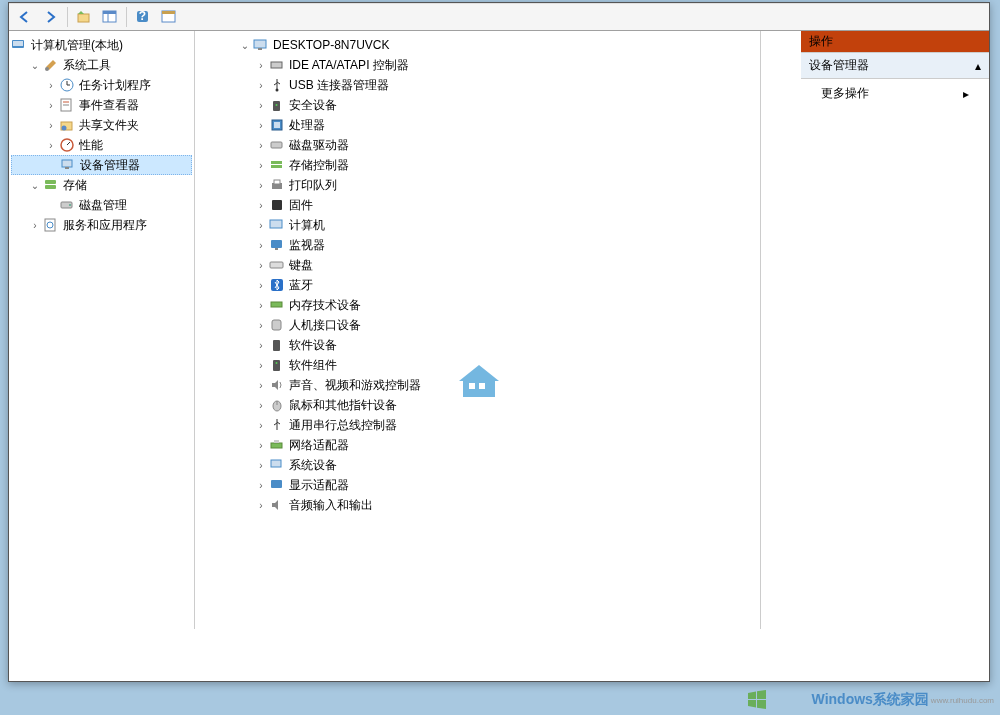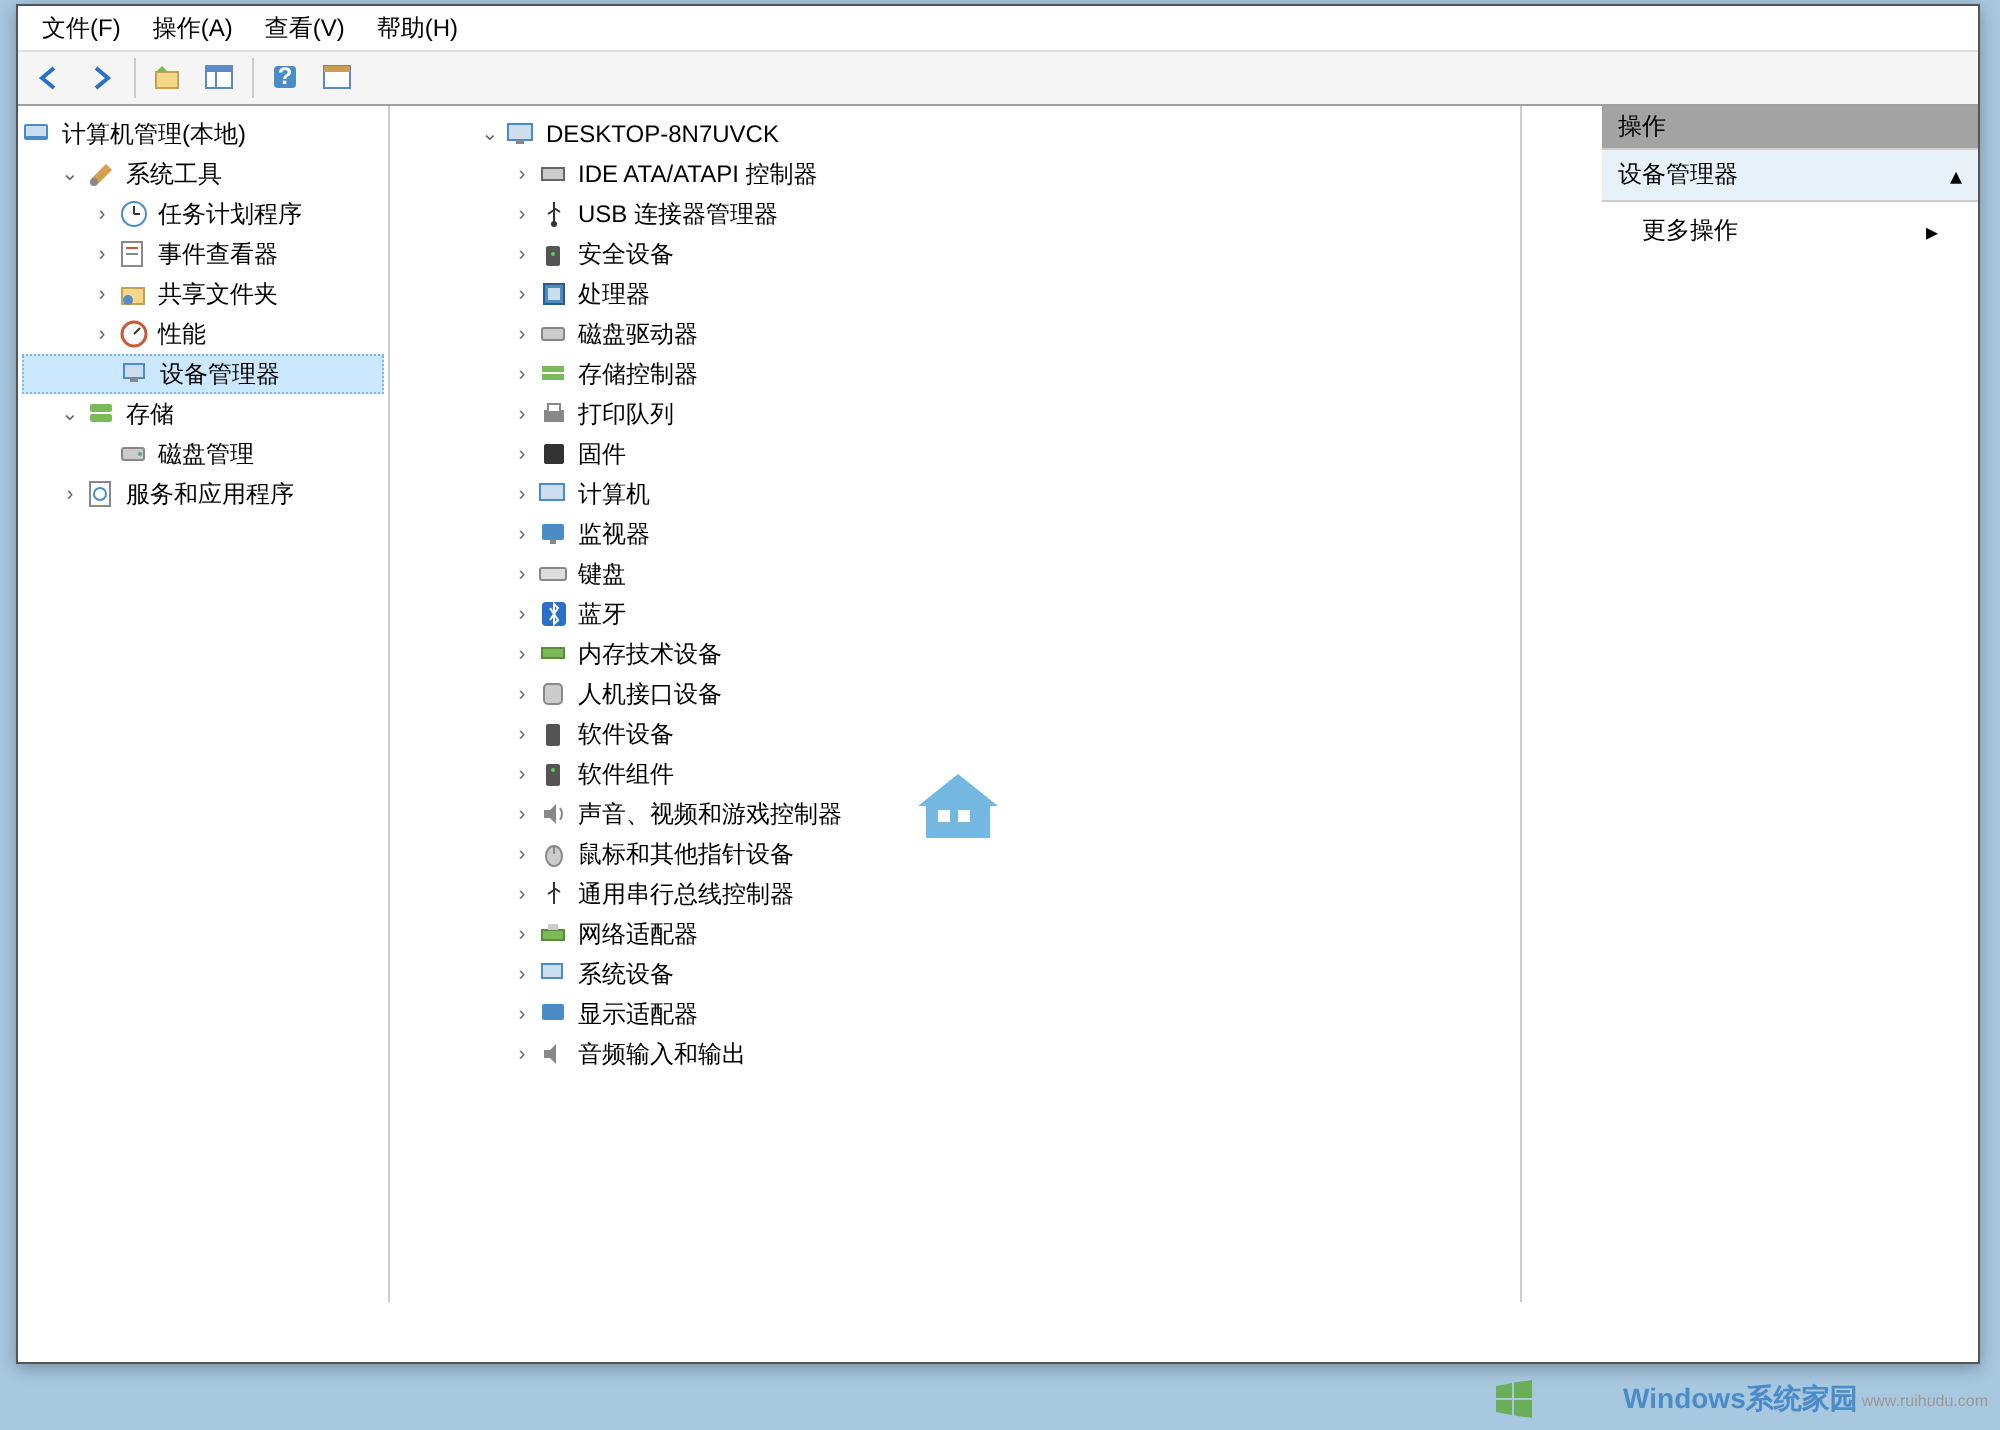--- a/index.html
+++ b/index.html
@@ -27,47 +27,41 @@
     
     .tree-node { display: flex; align-items: center; height: 20px; padding: 0 2px; cursor: pointer; white-space: nowrap; }
     .tree-node.selected { background: #cce8ff; border: 1px dotted #7eb4ea; }
     .tree-expand { width: 16px; height: 16px; display: flex; align-items: center; justify-content: center; font-size: 10px; color: #666; }
     .tree-icon { width: 16px; height: 16px; margin-right: 4px; display: inline-flex; align-items: center; justify-content: center; }
     .tree-label { }
     .indent-0 { padding-left: 0; }
     .indent-1 { padding-left: 16px; }
     .indent-2 { padding-left: 32px; }
     
-    .actions-header { height: 22px; background: #a3a3a3; border-bottom: 1px solid #ccc; display: flex; align-items: center; padding: 0 8px; font-size: 12px; }
+    .actions-header { height: 22px; background: #c2410c; border-bottom: 1px solid #ccc; display: flex; align-items: center; padding: 0 8px; font-size: 12px; }
     .actions-section { background: #e8f0f8; padding: 4px 8px; border-bottom: 1px solid #ccc; display: flex; justify-content: space-between; align-items: center; }
     .actions-item { padding: 6px 20px; cursor: pointer; display: flex; justify-content: space-between; align-items: center; }
     
     .watermark { position: absolute; top: 330px; left: 220px; display: flex; align-items: center; opacity: 0.7; }
     .watermark-text { margin-left: 8px; }
     .watermark-title { font-size: 18px; font-weight: bold; color: #333; }
     .watermark-sub { font-size: 9px; color: #888; letter-spacing: 1px; }
     
     .bottom-logo { position: absolute; bottom: 4px; right: 6px; display: flex; align-items: center; }
     .bottom-logo-text { font-size: 14px; color: #4a8cc7; font-weight: bold; margin-left: 44px; }
     .bottom-logo-sub { font-size: 8px; color: #999; margin-left: 2px; }
     
     svg { display: block; }
   </style>
 </head>
 <body>
 
 <div class="window">
 
 
-  <div class="menubar">
-    <div class="menu-item">文件(F)</div>
-    <div class="menu-item">操作(A)</div>
-    <div class="menu-item">查看(V)</div>
-    <div class="menu-item">帮助(H)</div>
-  </div>
 
   <div class="toolbar">
     <div class="toolbar-btn">
         <svg width="16" height="14">
           <path d="M10 2 L4 7 L10 12" fill="none" stroke="#2a70c8" stroke-width="2"></path>
         </svg>
       </div>
     <div class="toolbar-btn">
         <svg width="16" height="14">
           <path d="M5 2 L11 7 L5 12" fill="none" stroke="#2a70c8" stroke-width="2"></path>

